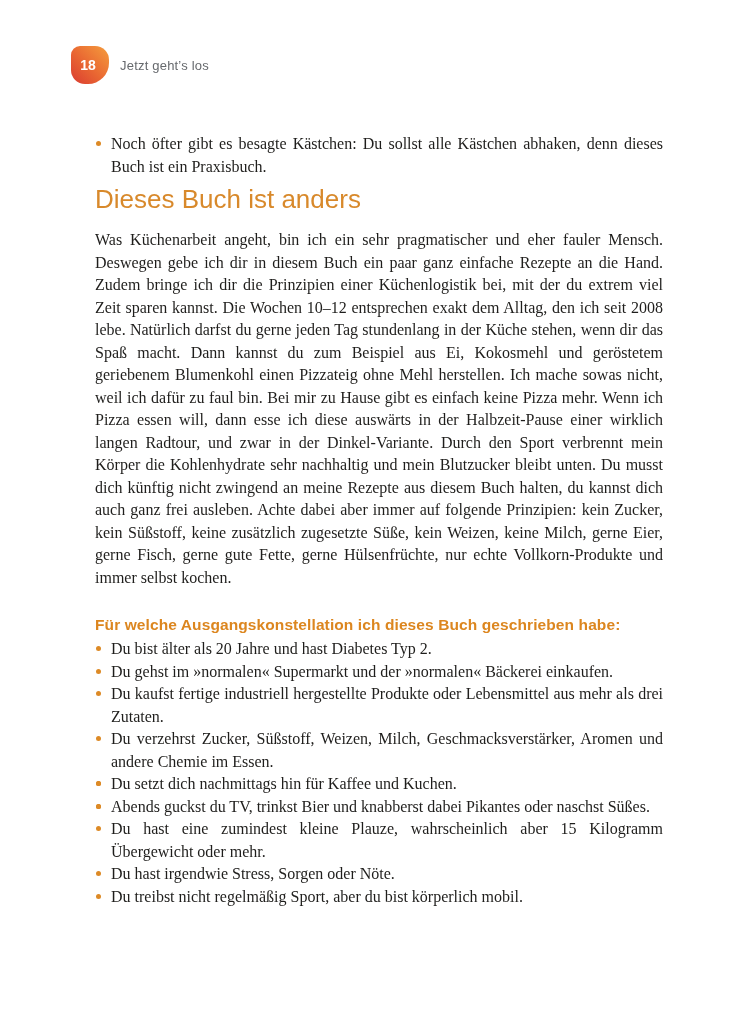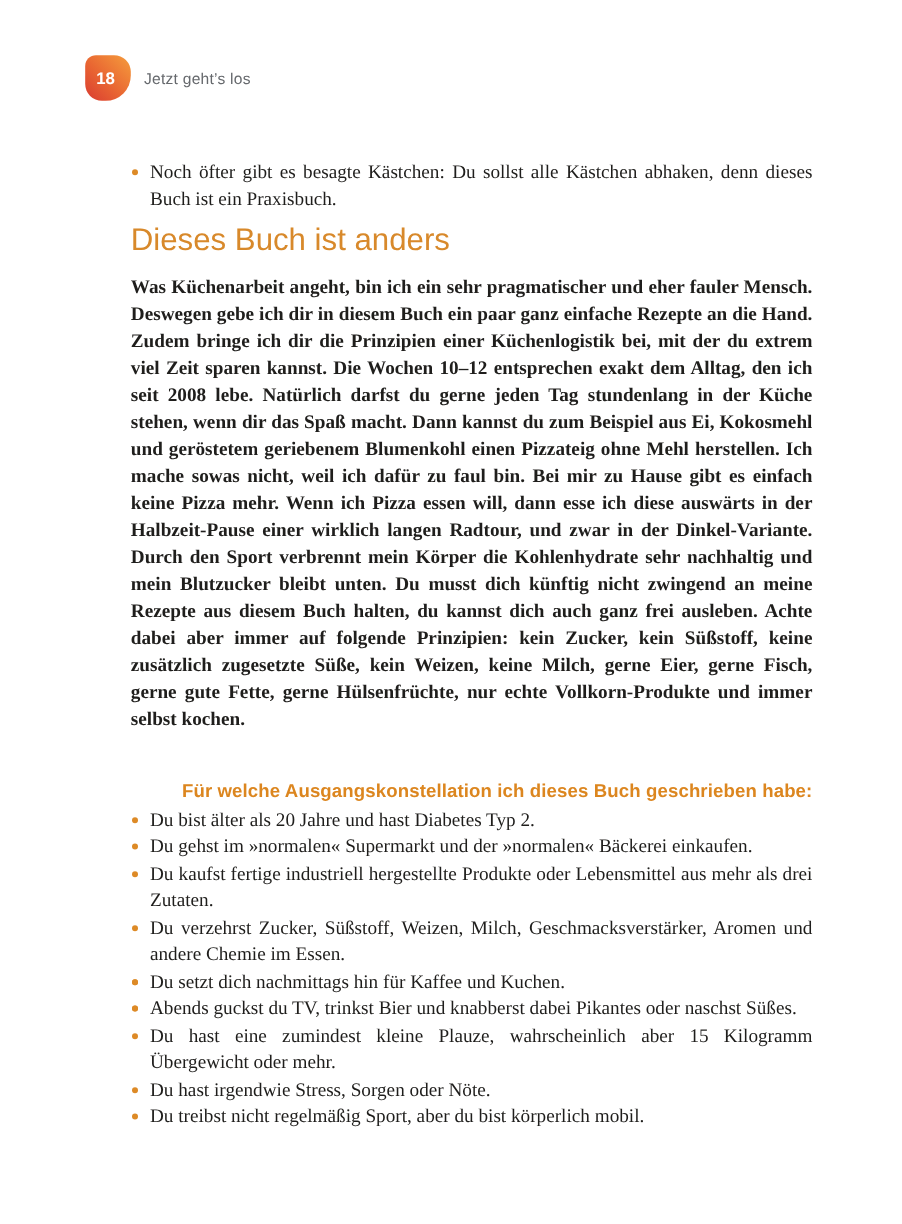--- a/index.html
+++ b/index.html
@@ -41,21 +41,21 @@
   }
   .running-head {
     font-family: "Liberation Sans", sans-serif;
     font-size: 13px;
     color: #66696d;
     letter-spacing: 0.2px;
   }
   
   .content {
     position: absolute;
-    left: 109px;
+    left: 95px;
     top: 133px;
     width: 568px;
   }
   .bullet-list {
     list-style: none;
     font-size: 16px;
     line-height: 22.5px;
     text-align: justify;
   }
   .bullet-list li {
@@ -78,33 +78,31 @@
     font-size: 26px;
     line-height: 30px;
     color: #d8892b;
   }
   .body-text {
     margin-top: 15px;
     font-size: 16px;
     line-height: 22.5px;
     text-align: justify;
     hyphens: auto;
-    font-weight: bold;
     -webkit-hyphens: auto;
   }
   .list-heading {
-    margin-top: 38px;
+    margin-top: 26px;
     margin-bottom: 3px;
     font-family: "Liberation Sans", sans-serif;
     font-weight: bold;
     font-size: 15.5px;
     line-height: 20px;
     color: #dc861f;
     letter-spacing: 0.1px;
-    text-align: right;
   }
 </style>
 </head>
 <body>
 
 <div class="page">
 
   <header class="page-header">
     <div class="page-badge">
       <span>18</span>

